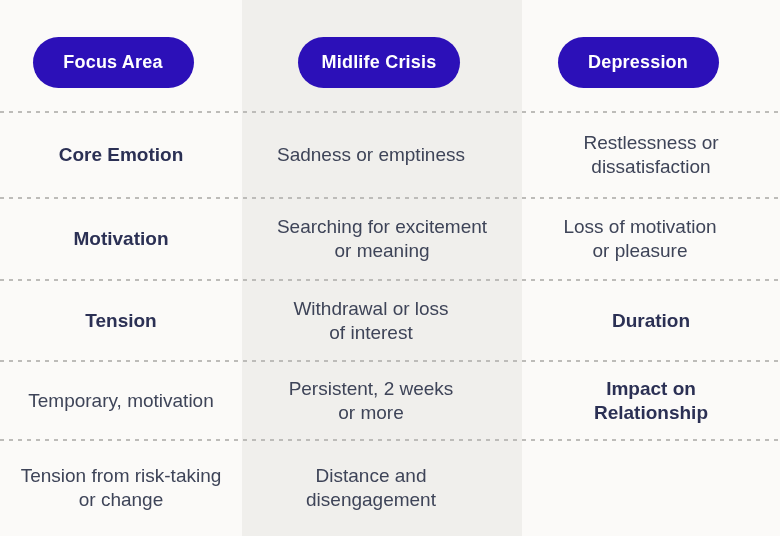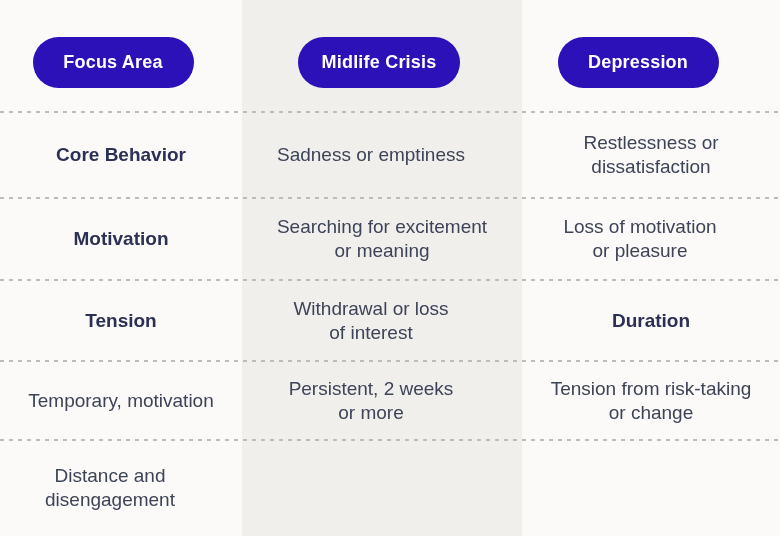--- a/index.html
+++ b/index.html
@@ -105,21 +105,21 @@
       <span class="pill pill-left">Focus Area</span>
     </div>
     <div class="cell header-cell">
       <span class="pill pill-mid">Midlife Crisis</span>
     </div>
     <div class="cell header-cell col-right">
       <span class="pill pill-right">Depression</span>
     </div>
 
     <div class="cell">
-      <span class="row-label">Core Behavior</span>
+      <span class="row-label">Core Emotion</span>
     </div>
     <div class="cell col-right">
       <span class="body-text">Sadness or emptiness</span>
     </div>
     <div class="cell">
       <span class="body-text">Restlessness or
 dissatisfaction</span>
     </div>
 
     <div class="cell">
@@ -147,20 +147,24 @@
     </div>
     <div class="cell">
       <span class="body-text">Temporary, motivation</span>
     </div>
     <div class="cell col-right">
       <span class="body-text">Persistent, 2 weeks
 or more</span>
     </div>
 
     <div class="cell">
+      <span class="row-label">Impact on
+Relationship</span>
+    </div>
+    <div class="cell">
       <span class="body-text">Tension from risk-taking
 or change</span>
     </div>
     <div class="cell col-right">
       <span class="body-text">Distance and
 disengagement</span>
     </div>
 
   </div>
 </div>

